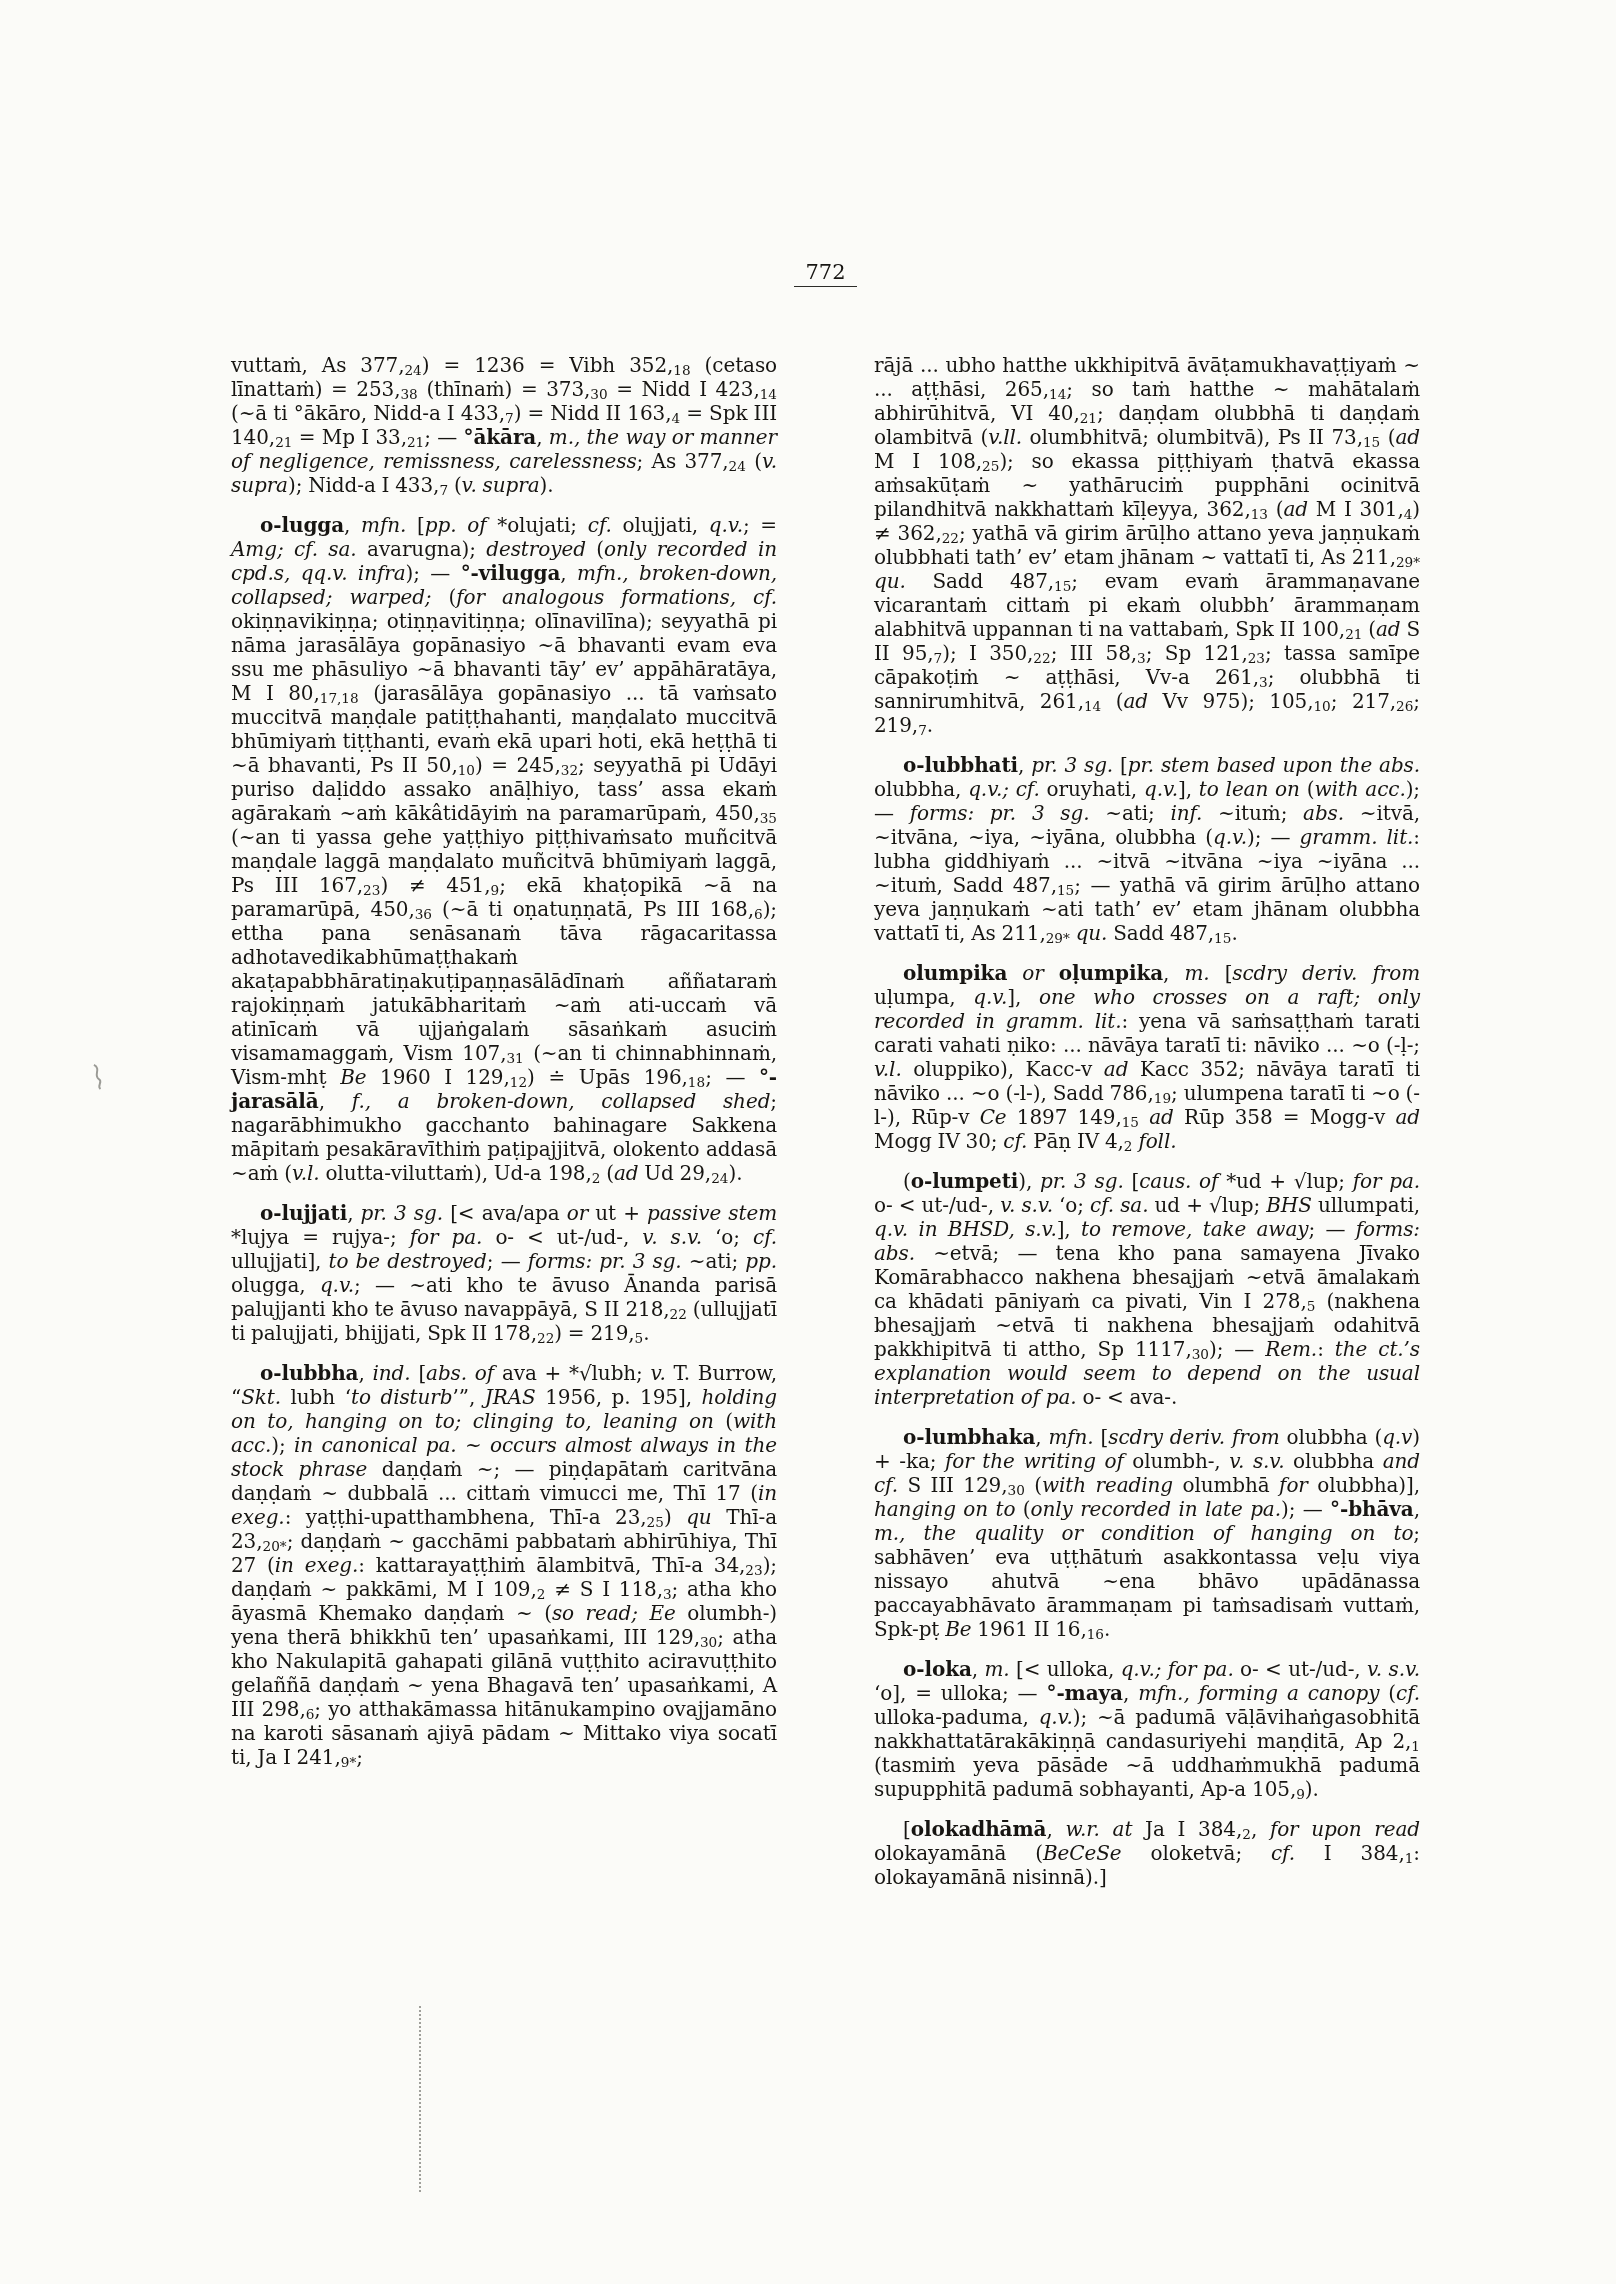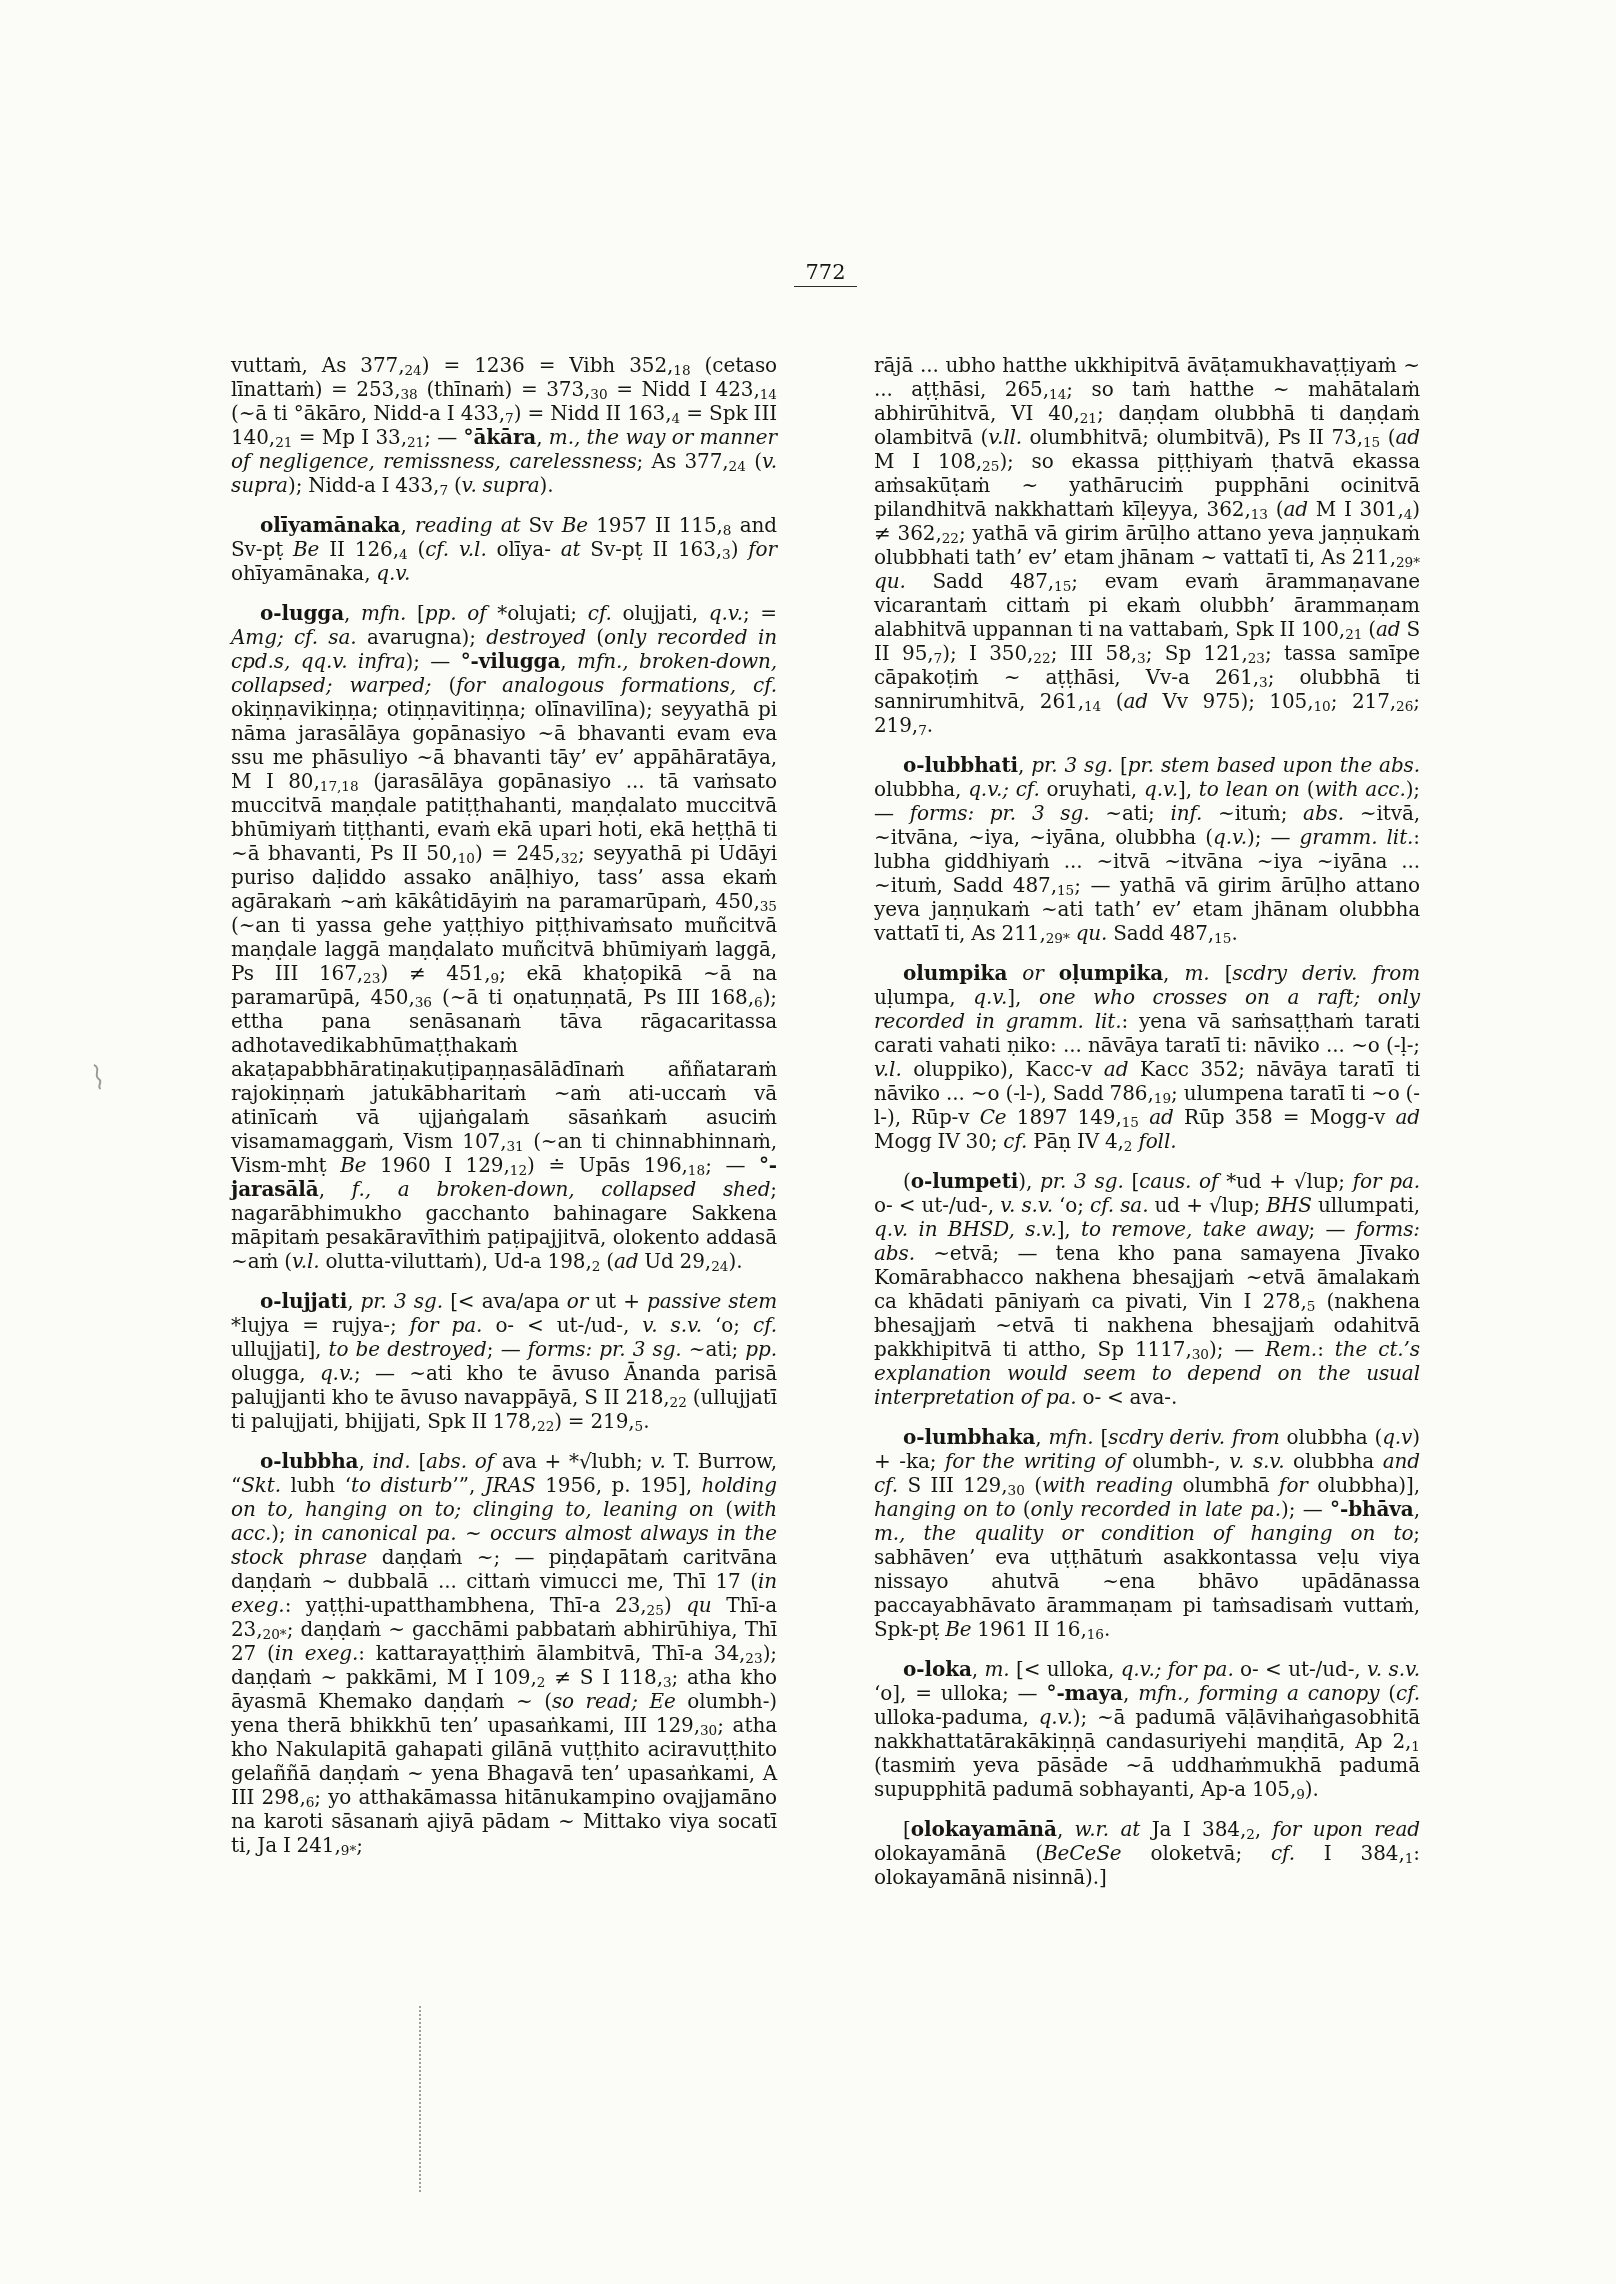--- a/index.html
+++ b/index.html
@@ -28,33 +28,32 @@
 
 <div class="sheet">
 
   <div class="page-header">
     <span class="page-number-text">772</span>
   </div>
 
   <div class="text-block">
     <div class="col">
         <p class="entry">vuttaṁ, As 377,<sub>24</sub>) = 1236 = Vibh 352,<sub>18</sub> (cetaso līnattaṁ) = 253,<sub>38</sub> (thīnaṁ) = 373,<sub>30</sub> = Nidd I 423,<sub>14</sub> (~ā ti °ākāro, Nidd-a I 433,<sub>7</sub>) = Nidd II 163,<sub>4</sub> = Spk III 140,<sub>21</sub> = Mp I 33,<sub>21</sub>; — <b>°ākāra</b>, <i>m., the way or manner of negligence, remissness, carelessness</i>; As 377,<sub>24</sub> (<i>v. supra</i>); Nidd-a I 433,<sub>7</sub> (<i>v. supra</i>).</p>
-        <p class="entry ind"><b>olīyamānaka</b>, <i>reading at</i> Sv <i>Be</i> 1957 II 115,<sub>8</sub> and Sv-pṭ <i>Be</i> II 126,<sub>4</sub> (<i>cf. v.l.</i> olīya- <i>at</i> Sv-pṭ II 163,<sub>3</sub>) <i>for</i> ohīyamānaka, <i>q.v.</i></p>
         <p class="entry ind"><b>o-lugga</b>, <i>mfn.</i> [<i>pp. of</i> *olujati; <i>cf.</i> olujjati, <i>q.v.</i>; = <i>Amg; cf. sa.</i> avarugna); <i>destroyed</i> (<i>only recorded in cpd.s, qq.v. infra</i>); — <b>°-vilugga</b>, <i>mfn., broken-down, collapsed; warped;</i> (<i>for analogous formations, cf.</i> okiṇṇavikiṇṇa; otiṇṇavitiṇṇa; olīnavilīna); seyyathā pi nāma jarasālāya gopānasiyo ~ā bhavanti evam eva ssu me phāsuliyo ~ā bhavanti tāy’ ev’ appāhāratāya, M I 80,<sub>17,18</sub> (jarasālāya gopānasiyo ... tā vaṁsato muccitvā maṇḍale patiṭṭhahanti, maṇḍalato muccitvā bhūmiyaṁ tiṭṭhanti, evaṁ ekā upari hoti, ekā heṭṭhā ti ~ā bhavanti, Ps II 50,<sub>10</sub>) = 245,<sub>32</sub>; seyyathā pi Udāyi puriso daḷiddo assako anāḷhiyo, tass’ assa ekaṁ agārakaṁ ~aṁ kākâtidāyiṁ na paramarūpaṁ, 450,<sub>35</sub> (~an ti yassa gehe yaṭṭhiyo piṭṭhivaṁsato muñcitvā maṇḍale laggā maṇḍalato muñcitvā bhūmiyaṁ laggā, Ps III 167,<sub>23</sub>) ≠ 451,<sub>9</sub>; ekā khaṭopikā ~ā na paramarūpā, 450,<sub>36</sub> (~ā ti oṇatuṇṇatā, Ps III 168,<sub>6</sub>); ettha pana senāsanaṁ tāva rāgacaritassa adhotavedikabhūmaṭṭhakaṁ akaṭapabbhāratiṇakuṭipaṇṇasālādīnaṁ aññataraṁ rajokiṇṇaṁ jatukābharitaṁ ~aṁ ati-uccaṁ vā atinīcaṁ vā ujjaṅgalaṁ sāsaṅkaṁ asuciṁ visamamaggaṁ, Vism 107,<sub>31</sub> (~an ti chinnabhinnaṁ, Vism-mhṭ <i>Be</i> 1960 I 129,<sub>12</sub>) ≐ Upās 196,<sub>18</sub>; — <b>°-jarasālā</b>, <i>f., a broken-down, collapsed shed</i>; nagarābhimukho gacchanto bahinagare Sakkena māpitaṁ pesakāravīthiṁ paṭipajjitvā, olokento addasā ~aṁ (<i>v.l.</i> olutta-viluttaṁ), Ud-a 198,<sub>2</sub> (<i>ad</i> Ud 29,<sub>24</sub>).</p>
         <p class="entry ind"><b>o-lujjati</b>, <i>pr. 3 sg.</i> [&lt; ava/apa <i>or</i> ut + <i>passive stem</i> *lujya = rujya-; <i>for pa.</i> o- &lt; ut-/ud-, <i>v. s.v.</i> ‘o; <i>cf.</i> ullujjati], <i>to be destroyed</i>; — <i>forms: pr. 3 sg.</i> ~ati; <i>pp.</i> olugga, <i>q.v.</i>; — ~ati kho te āvuso Ānanda parisā palujjanti kho te āvuso navappāyā, S II 218,<sub>22</sub> (ullujjatī ti palujjati, bhijjati, Spk II 178,<sub>22</sub>) = 219,<sub>5</sub>.</p>
         <p class="entry ind"><b>o-lubbha</b>, <i>ind.</i> [<i>abs. of</i> ava + *√lubh; <i>v.</i> T. Burrow, “<i>Skt.</i> lubh ‘<i>to disturb</i>’”, <i>JRAS</i> 1956, p. 195], <i>holding on to, hanging on to; clinging to, leaning on</i> (<i>with acc.</i>); <i>in canonical pa.</i> ~ <i>occurs almost always in the stock phrase</i> daṇḍaṁ ~; — piṇḍapātaṁ caritvāna daṇḍaṁ ~ dubbalā ... cittaṁ vimucci me, Thī 17 (<i>in exeg.</i>: yaṭṭhi-upatthambhena, Thī-a 23,<sub>25</sub>) <i>qu</i> Thī-a 23,<sub>20*</sub>; daṇḍaṁ ~ gacchāmi pabbataṁ abhirūhiya, Thī 27 (<i>in exeg.</i>: kattarayaṭṭhiṁ ālambitvā, Thī-a 34,<sub>23</sub>); daṇḍaṁ ~ pakkāmi, M I 109,<sub>2</sub> ≠ S I 118,<sub>3</sub>; atha kho āyasmā Khemako daṇḍaṁ ~ (<i>so read; Ee</i> olumbh-) yena therā bhikkhū ten’ upasaṅkami, III 129,<sub>30</sub>; atha kho Nakulapitā gahapati gilānā vuṭṭhito aciravuṭṭhito gelaññā daṇḍaṁ ~ yena Bhagavā ten’ upasaṅkami, A III 298,<sub>6</sub>; yo atthakāmassa hitānukampino ovajjamāno na karoti sāsanaṁ ajiyā pādam ~ Mittako viya socatī ti, Ja I 241,<sub>9*</sub>;</p>
       </div>
     <div class="col">
         <p class="entry">rājā ... ubho hatthe ukkhipitvā āvāṭamukhavaṭṭiyaṁ ~ ... aṭṭhāsi, 265,<sub>14</sub>; so taṁ hatthe ~ mahātalaṁ abhirūhitvā, VI 40,<sub>21</sub>; daṇḍam olubbhā ti daṇḍaṁ olambitvā (<i>v.ll.</i> olumbhitvā; olumbitvā), Ps II 73,<sub>15</sub> (<i>ad</i> M I 108,<sub>25</sub>); so ekassa piṭṭhiyaṁ ṭhatvā ekassa aṁsakūṭaṁ ~ yathāruciṁ pupphāni ocinitvā pilandhitvā nakkhattaṁ kīḷeyya, 362,<sub>13</sub> (<i>ad</i> M I 301,<sub>4</sub>) ≠ 362,<sub>22</sub>; yathā vā girim ārūḷho attano yeva jaṇṇukaṁ olubbhati tath’ ev’ etam jhānam ~ vattatī ti, As 211,<sub>29*</sub> <i>qu.</i> Sadd 487,<sub>15</sub>; evam evaṁ ārammaṇavane vicarantaṁ cittaṁ pi ekaṁ olubbh’ ārammaṇam alabhitvā uppannan ti na vattabaṁ, Spk II 100,<sub>21</sub> (<i>ad</i> S II 95,<sub>7</sub>); I 350,<sub>22</sub>; III 58,<sub>3</sub>; Sp 121,<sub>23</sub>; tassa samīpe cāpakoṭiṁ ~ aṭṭhāsi, Vv-a 261,<sub>3</sub>; olubbhā ti sannirumhitvā, 261,<sub>14</sub> (<i>ad</i> Vv 975); 105,<sub>10</sub>; 217,<sub>26</sub>; 219,<sub>7</sub>.</p>
         <p class="entry ind"><b>o-lubbhati</b>, <i>pr. 3 sg.</i> [<i>pr. stem based upon the abs.</i> olubbha, <i>q.v.; cf.</i> oruyhati, <i>q.v.</i>], <i>to lean on</i> (<i>with acc.</i>); — <i>forms: pr. 3 sg.</i> ~ati; <i>inf.</i> ~ituṁ; <i>abs.</i> ~itvā, ~itvāna, ~iya, ~iyāna, olubbha (<i>q.v.</i>); — <i>gramm. lit.</i>: lubha giddhiyaṁ ... ~itvā ~itvāna ~iya ~iyāna ... ~ituṁ, Sadd 487,<sub>15</sub>; — yathā vā girim ārūḷho attano yeva jaṇṇukaṁ ~ati tath’ ev’ etam jhānam olubbha vattatī ti, As 211,<sub>29*</sub> <i>qu.</i> Sadd 487,<sub>15</sub>.</p>
         <p class="entry ind"><b>olumpika</b> <i>or</i> <b>oḷumpika</b>, <i>m.</i> [<i>scdry deriv. from</i> uḷumpa, <i>q.v.</i>], <i>one who crosses on a raft; only recorded in gramm. lit.</i>: yena vā saṁsaṭṭhaṁ tarati carati vahati ṇiko: ... nāvāya taratī ti: nāviko ... ~o (-ḷ-; <i>v.l.</i> oluppiko), Kacc-v <i>ad</i> Kacc 352; nāvāya taratī ti nāviko ... ~o (-l-), Sadd 786,<sub>19</sub>; ulumpena taratī ti ~o (-l-), Rūp-v <i>Ce</i> 1897 149,<sub>15</sub> <i>ad</i> Rūp 358 = Mogg-v <i>ad</i> Mogg IV 30; <i>cf.</i> Pāṇ IV 4,<sub>2</sub> <i>foll.</i></p>
         <p class="entry ind">(<b>o-lumpeti</b>), <i>pr. 3 sg.</i> [<i>caus. of</i> *ud + √lup; <i>for pa.</i> o- &lt; ut-/ud-, <i>v. s.v.</i> ‘o; <i>cf. sa.</i> ud + √lup; <i>BHS</i> ullumpati, <i>q.v. in BHSD, s.v.</i>], <i>to remove, take away</i>; — <i>forms: abs.</i> ~etvā; — tena kho pana samayena Jīvako Komārabhacco nakhena bhesajjaṁ ~etvā āmalakaṁ ca khādati pāniyaṁ ca pivati, Vin I 278,<sub>5</sub> (nakhena bhesajjaṁ ~etvā ti nakhena bhesajjaṁ odahitvā pakkhipitvā ti attho, Sp 1117,<sub>30</sub>); — <i>Rem.</i>: <i>the ct.’s explanation would seem to depend on the usual interpretation of pa.</i> o- &lt; ava-.</p>
         <p class="entry ind"><b>o-lumbhaka</b>, <i>mfn.</i> [<i>scdry deriv. from</i> olubbha (<i>q.v</i>) + -ka; <i>for the writing of</i> olumbh-, <i>v. s.v.</i> olubbha <i>and cf.</i> S III 129,<sub>30</sub> (<i>with reading</i> olumbhā <i>for</i> olubbha)], <i>hanging on to</i> (<i>only recorded in late pa.</i>); — <b>°-bhāva</b>, <i>m., the quality or condition of hanging on to</i>; sabhāven’ eva uṭṭhātuṁ asakkontassa veḷu viya nissayo ahutvā ~ena bhāvo upādānassa paccayabhāvato ārammaṇam pi taṁsadisaṁ vuttaṁ, Spk-pṭ <i>Be</i> 1961 II 16,<sub>16</sub>.</p>
         <p class="entry ind"><b>o-loka</b>, <i>m.</i> [&lt; ulloka, <i>q.v.; for pa.</i> o- &lt; ut-/ud-, <i>v. s.v.</i> ‘o], = ulloka; — <b>°-maya</b>, <i>mfn., forming a canopy</i> (<i>cf.</i> ulloka-paduma, <i>q.v.</i>); ~ā padumā vāḷāvihaṅgasobhitā nakkhattatārakākiṇṇā candasuriyehi maṇḍitā, Ap 2,<sub>1</sub> (tasmiṁ yeva pāsāde ~ā uddhaṁmukhā padumā supupphitā padumā sobhayanti, Ap-a 105,<sub>9</sub>).</p>
-        <p class="entry ind">[<b>olokayamānā</b>, <i>w.r. at</i> Ja I 384,<sub>2</sub>, <i>for upon read</i> olokayamānā (<i>BeCeSe</i> oloketvā; <i>cf.</i> I 384,<sub>1</sub>: olokayamānā nisinnā).]</p>
+        <p class="entry ind">[<b>olokadhāmā</b>, <i>w.r. at</i> Ja I 384,<sub>2</sub>, <i>for upon read</i> olokayamānā (<i>BeCeSe</i> oloketvā; <i>cf.</i> I 384,<sub>1</sub>: olokayamānā nisinnā).]</p>
       </div>
   </div>
 
   <svg class="margin-mark" width="17" height="27.4" viewBox="0 0 26 42">
     <path d="M6 3 C 18 9, 4 19, 14 25 C 20 29, 10 35, 16 40" stroke="#9b9b96" stroke-width="3" fill="none"></path>
   </svg>
 
   <div class="fold-mark"></div>
 
 </div>

